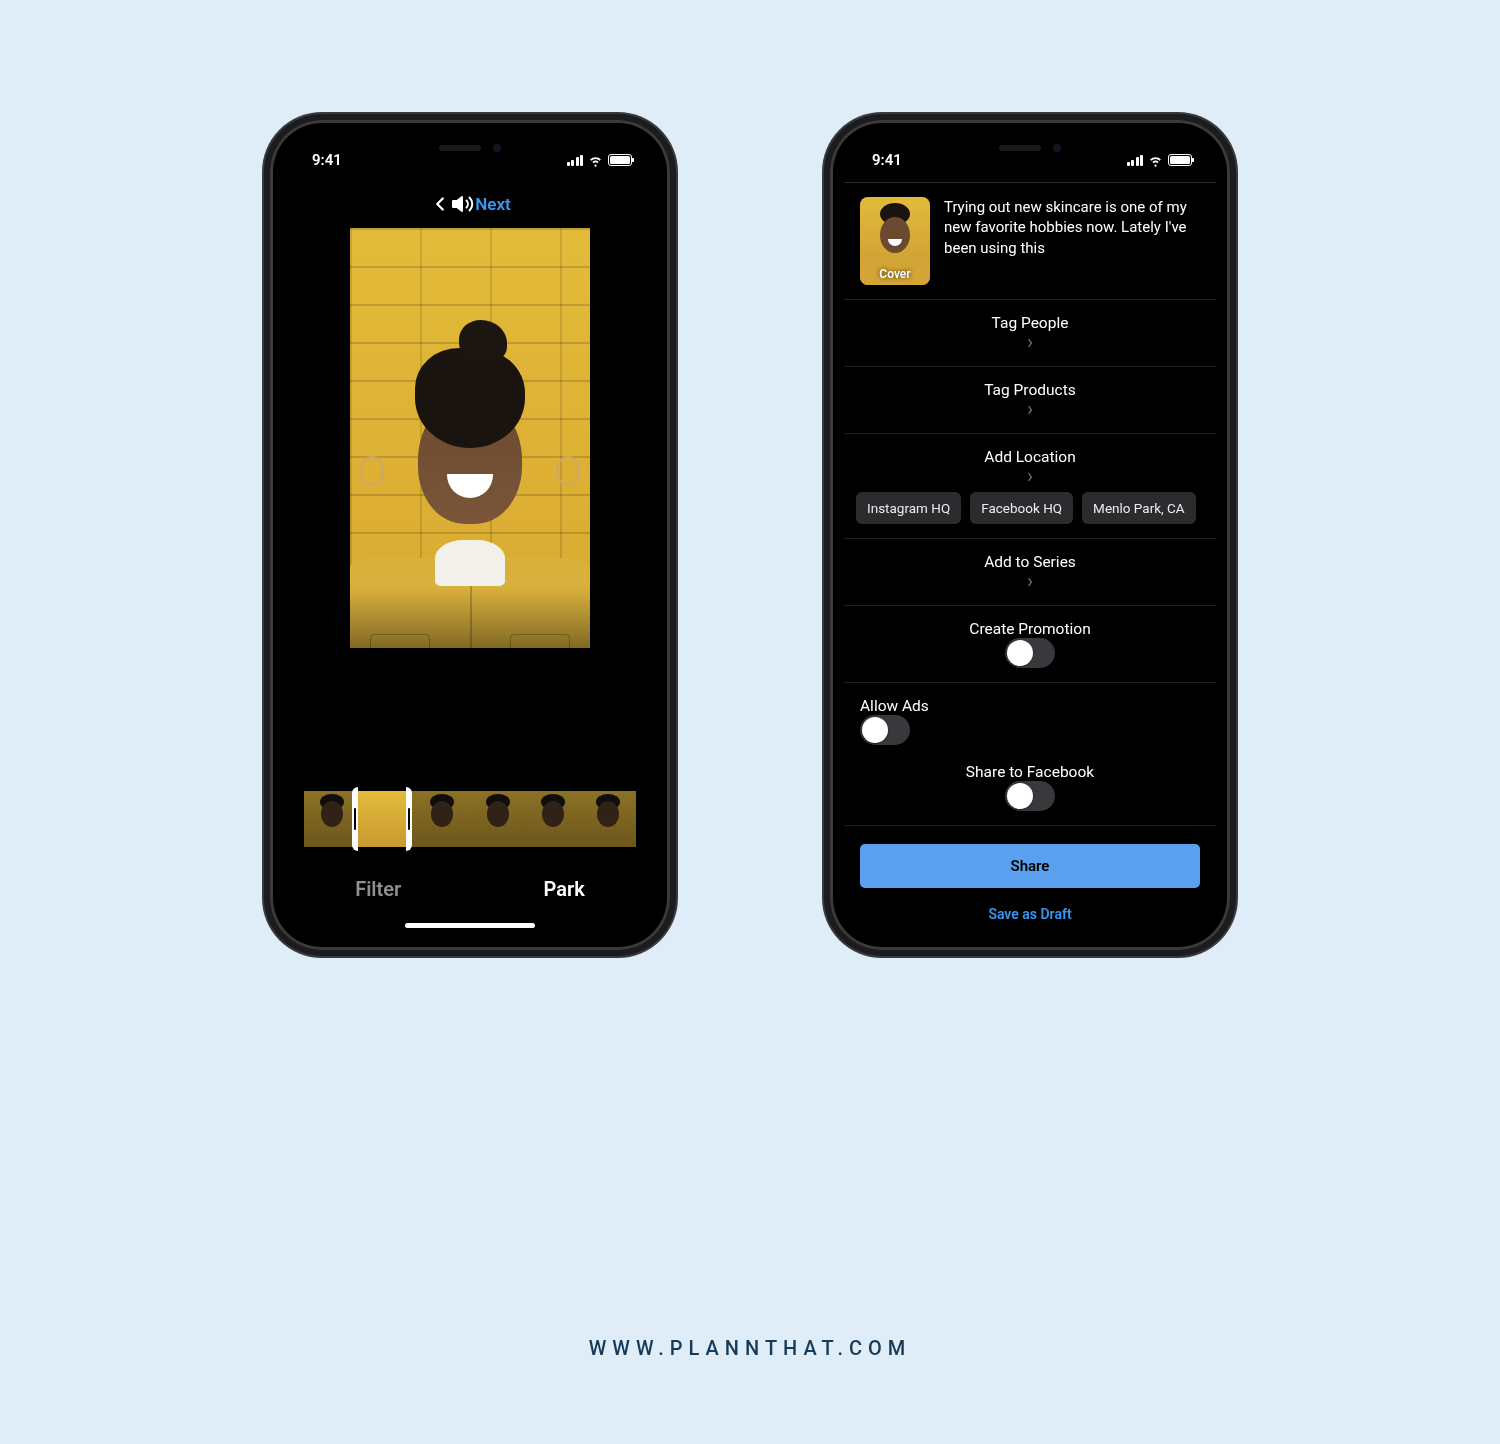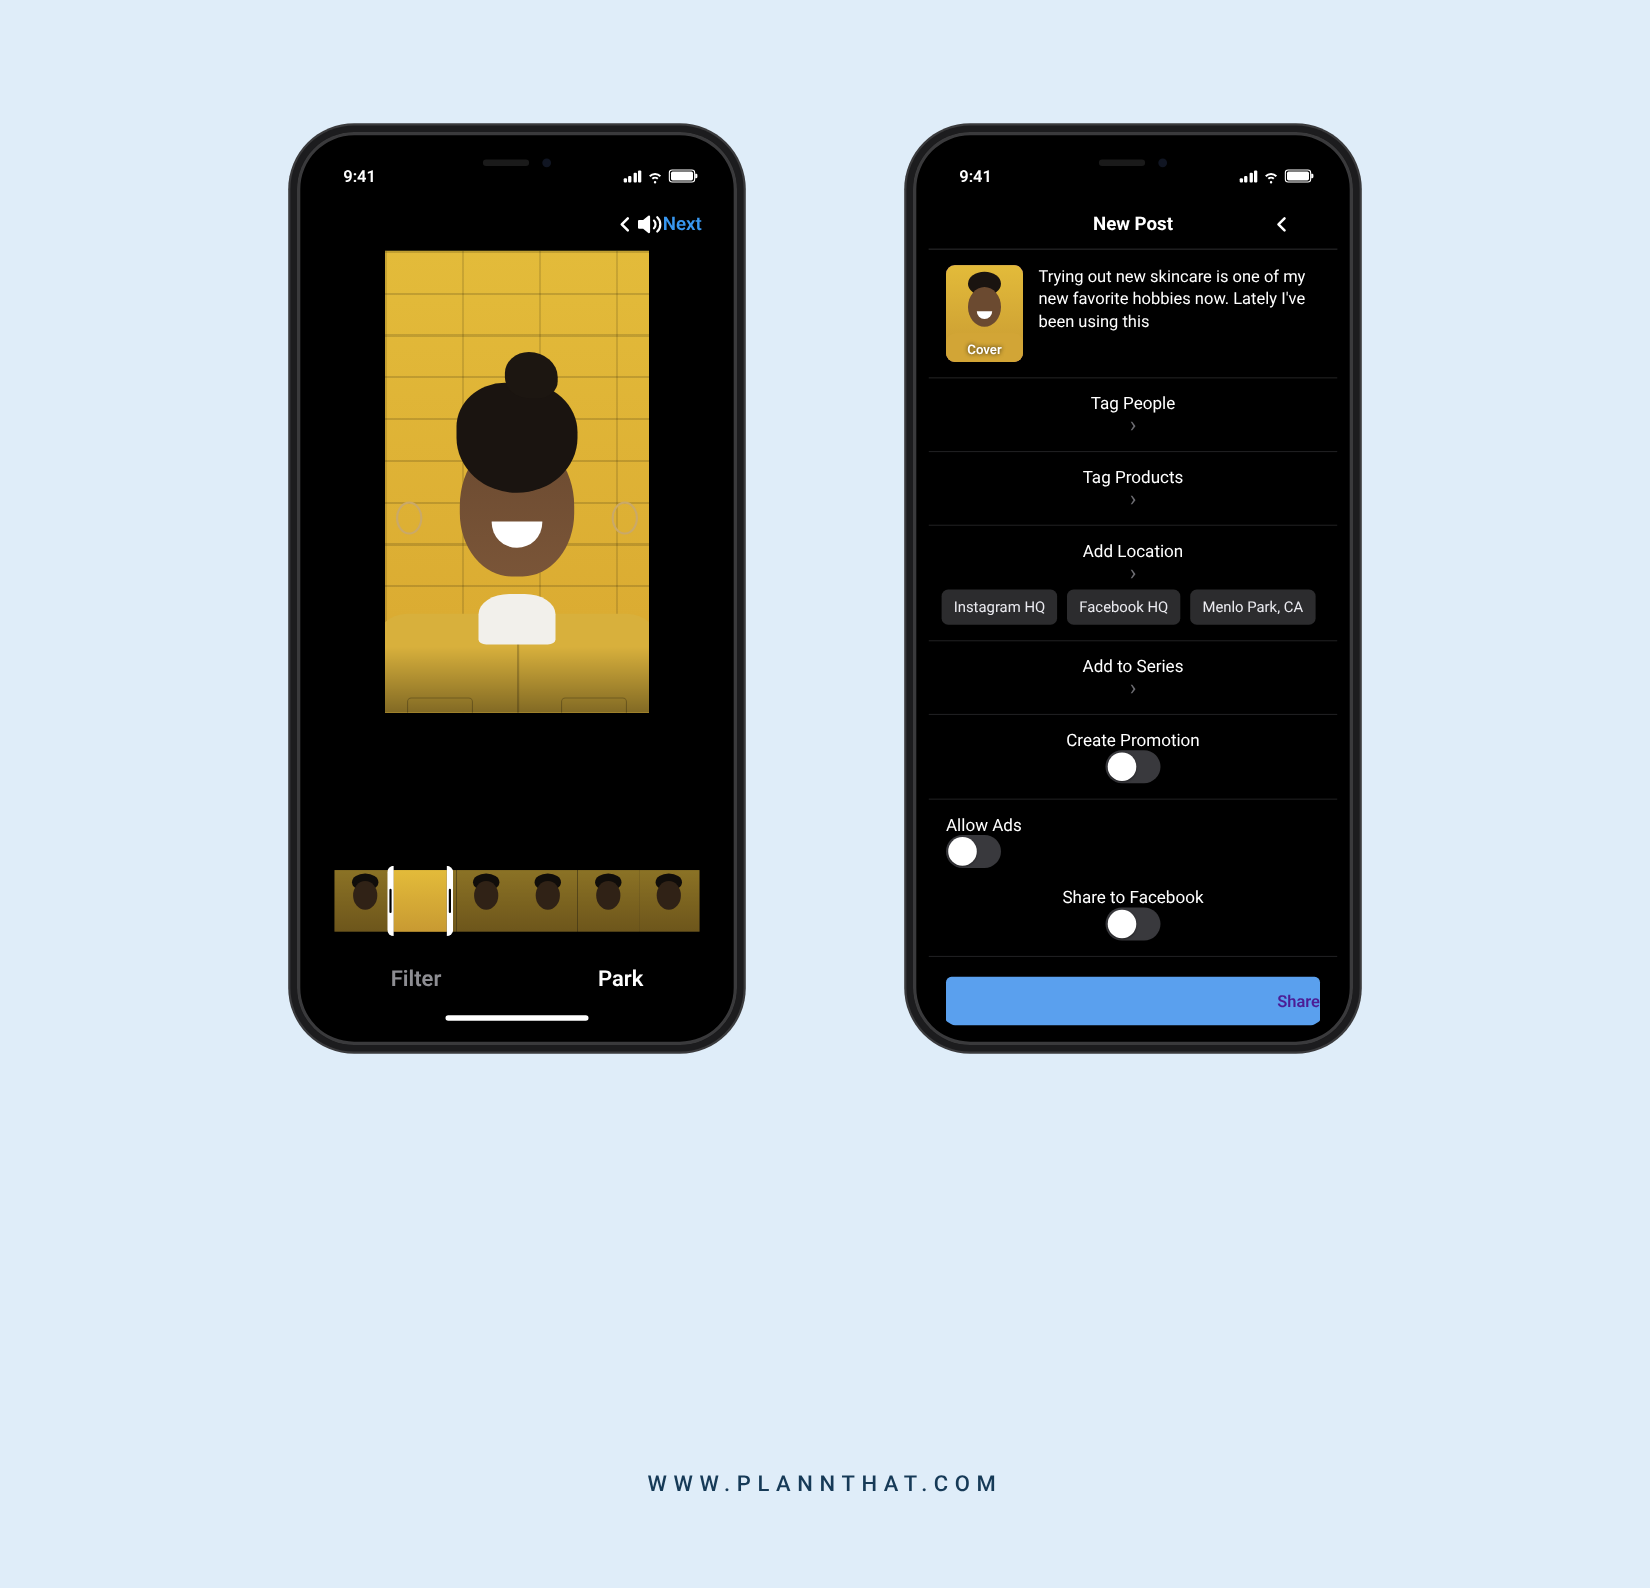--- a/index.html
+++ b/index.html
@@ -89,21 +89,21 @@
   }
   .battery::after {
     content:""; position:absolute; right:-3px; top:3px; width:2px; height:4px; background:#fff; border-radius:0 1px 1px 0;
   }
   .battery-fill { position:absolute; left:1px; top:1px; bottom:1px; right:1px; background:#fff; border-radius:1.5px;}
 
   
   .nav-bar {
     height: 44px;
     display: flex;
-    justify-content: flex-end;
+    justify-content: center;
     align-items: center;
     padding: 0 18px;
   }
   .back-chevron { width:22px; height:22px; color:#fff; }
   .speaker-icon { width:24px; height:24px; color:#fff; }
   .next-btn { color:#3897f0; font-size:17px; font-weight:600; }
   .video-area {
     flex:1;
     display:flex;
     justify-content:center;
@@ -278,22 +278,22 @@
     border-bottom:1px solid #1e1e20;
   }
   .subtext a{ color:#3897f0; text-decoration:none;}
   .row.ads{align-items:flex-start;border-bottom:none;padding-bottom:4px;}
   .share-area{
     padding:18px 16px 6px;
     display:flex; flex-direction:column; gap:12px; align-items:center;
     margin-top:auto;
   }
   .share-btn{
-    width:100%; background:#5aa0ee; color:#4c1d95; font-size:15px; font-weight:600;
-    padding:13px 0; border-radius:5px; text-align:right;
+    width:100%; background:#5aa0ee; color:#000000; font-size:15px; font-weight:600;
+    padding:13px 0; border-radius:5px; text-align:center;
   }
   .draft-link{ color:#3897f0; font-size:14px; font-weight:600; padding:6px 0 12px;}
   .watermark{
     position:absolute; bottom:84px; left:0; right:0; text-align:center;
     color:#163a57; font-size:20px; letter-spacing:6px; font-weight:500;
   }
 </style>
 </head>
 <body>
 
@@ -415,29 +415,20 @@
           <div class="wifi">
             <svg viewBox="0 0 24 24" fill="#fff">
                 <path d="M12 18.5a1.8 1.8 0 100 3.6 1.8 1.8 0 000-3.6zm-5-4.3l2 2a4.3 4.3 0 016 0l2-2a7.1 7.1 0 00-10 0zm-3.7-3.7l2 2a9.4 9.4 0 0113.4 0l2-2a12.2 12.2 0 00-17.4 0z"></path>
               </svg>
           </div>
           <div class="battery">
               <div class="battery-fill"></div>
             </div>
         </div>
       </div>
-      <div class="nav-bar centered">
-        <div class="back-chevron">
-          <svg viewBox="0 0 24 24" fill="none" stroke="#fff" stroke-width="2.5" stroke-linecap="round" stroke-linejoin="round">
-              <polyline points="15 18 9 12 15 6"></polyline>
-            </svg>
-        </div>
-        <div class="nav-title">New Post</div>
-        <div style="width:22px"></div>
-      </div>
       <div class="hairline"></div>
       <div class="post-body">
         <div class="caption-row">
           <div class="cover-thumb">
             <div class="mini"></div>
               <div class="mini-hair"></div>
               <div class="mini-head"></div>
               <div class="mini-smile"></div>
               <div class="mini-jacket"></div>
             <div class="cover-label">Cover</div>

